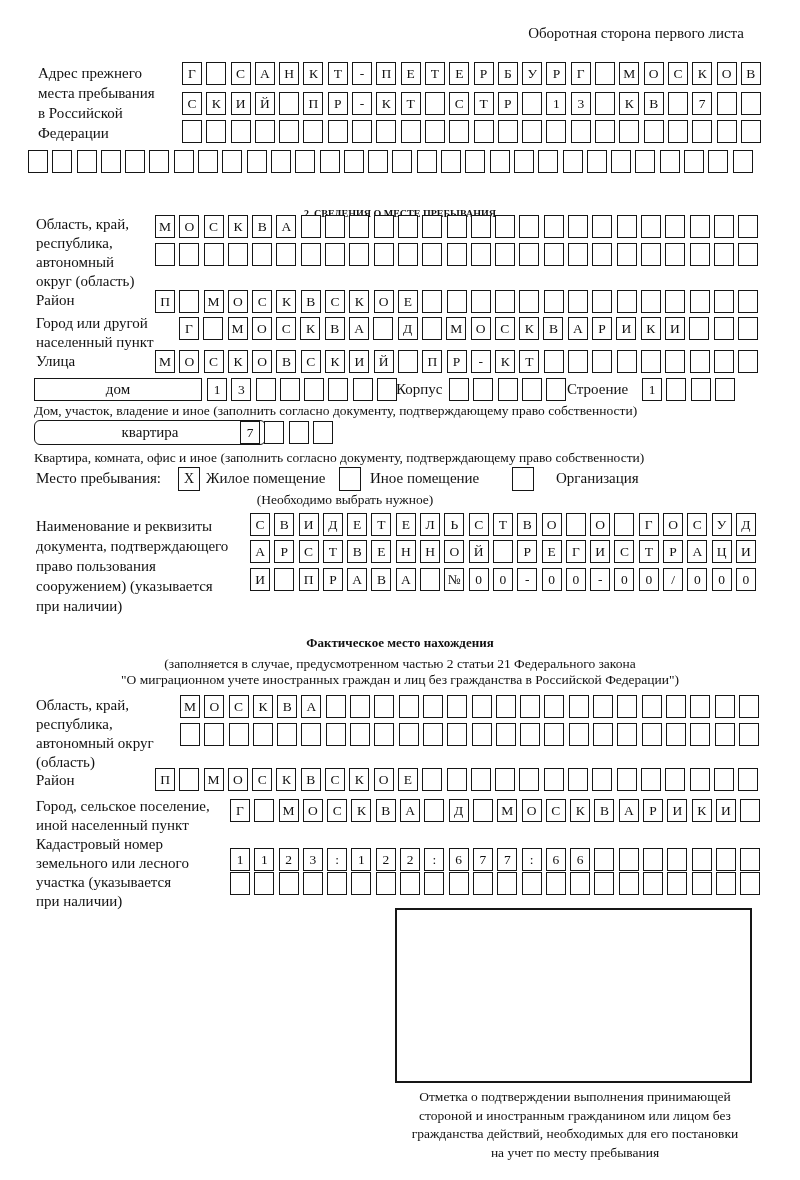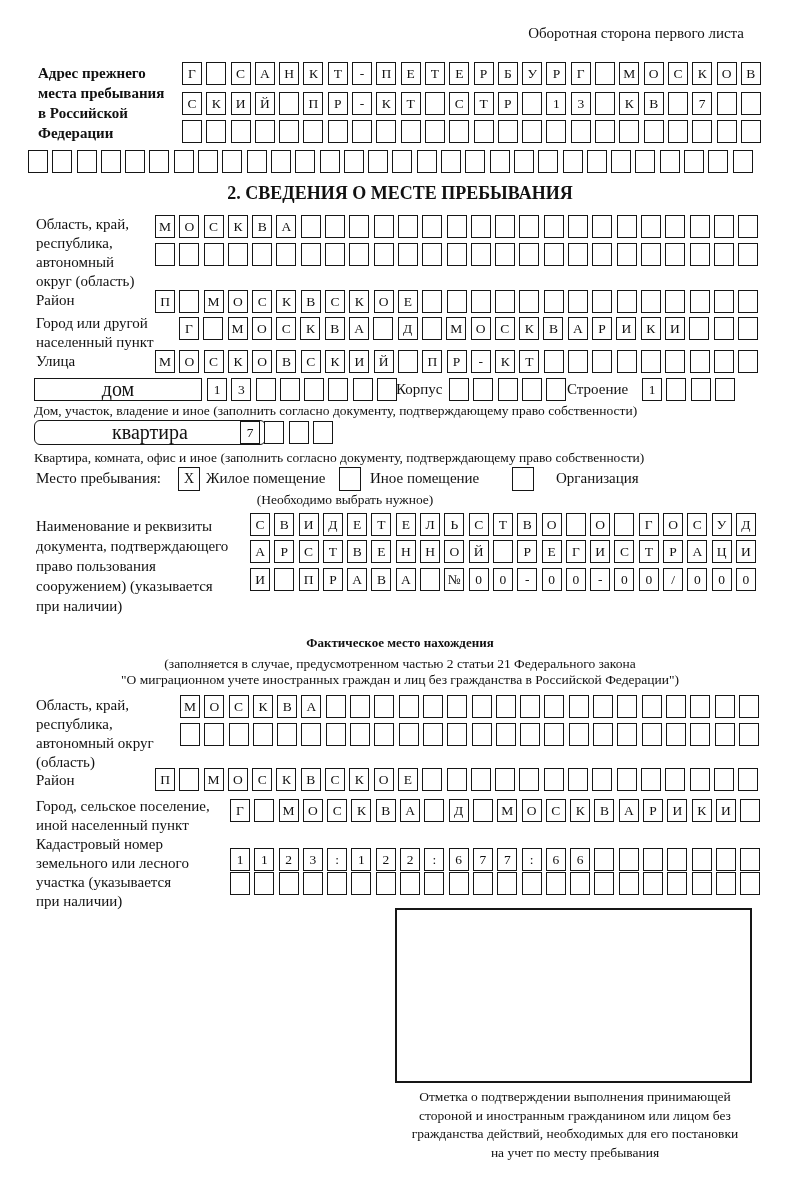--- a/index.html
+++ b/index.html
@@ -14,38 +14,38 @@
   .center{left:0;right:0;text-align:center;}
   .bold{font-weight:bold;}
   .cellrow{position:absolute;display:flex;gap:4.3px;}
   .cell{
     box-sizing:border-box;flex:0 0 20px;width:20px;height:23px;
     border:1.6px solid #161616;display:flex;align-items:center;justify-content:center;
     font-size:13.5px;line-height:1;background:#fff;
   }
   .labelbox{
     box-sizing:border-box;border:1.6px solid #161616;display:flex;
-    align-items:center;justify-content:center;font-size:20px;background:#fff;
+    align-items:center;justify-content:center;font-size:15px;background:#fff;
   }
   .chk{
     box-sizing:border-box;position:absolute;width:22px;height:24px;
     border:1.6px solid #161616;display:flex;align-items:center;justify-content:center;
     font-size:14px;background:#fff;
   }
   .stamp{box-sizing:border-box;border:2px solid #161616;background:#fff;}
   .stampcap{font-size:13.5px;line-height:18.5px;text-align:center;}
 </style>
 </head>
 <body>
 
 <div id="page">
 
   <div class="abs lbl" style="top:24px;right:56px;">Оборотная сторона первого листа</div>
 
-  <div class="abs lbl" style="top:64px;left:38px;font-weight:bold;">
+  <div class="abs lbl" style="top:64px;left:38px;">
     <div style="height:20px;">Адрес прежнего</div>
     <div style="height:20px;">места пребывания</div>
     <div style="height:20px;">в Российской</div>
     <div style="height:20px;">Федерации</div>
   </div>
   <div class="cellrow" style="top:62px;left:182px;">
       <span class="cell">Г</span>
       <span class="cell"></span>
       <span class="cell">С</span>
       <span class="cell">А</span>
@@ -148,21 +148,21 @@
       <span class="cell"></span>
       <span class="cell"></span>
       <span class="cell"></span>
       <span class="cell"></span>
       <span class="cell"></span>
       <span class="cell"></span>
       <span class="cell"></span>
       <span class="cell"></span>
     </div>
 
-  <div class="abs lbl bold center" style="top:184px;font-size:18px;">2. СВЕДЕНИЯ О МЕСТЕ ПРЕБЫВАНИЯ</div>
+  <div class="abs lbl bold center" style="top:204px;font-size:10px;">2. СВЕДЕНИЯ О МЕСТЕ ПРЕБЫВАНИЯ</div>
 
   <div class="abs lbl" style="top:215px;left:36px;">
     <div>Область, край,</div>
     <div>республика,</div>
     <div>автономный</div>
     <div>округ (область)</div>
   </div>
   <div class="cellrow" style="top:215px;left:155px;">
       <span class="cell">М</span>
       <span class="cell">О</span>

